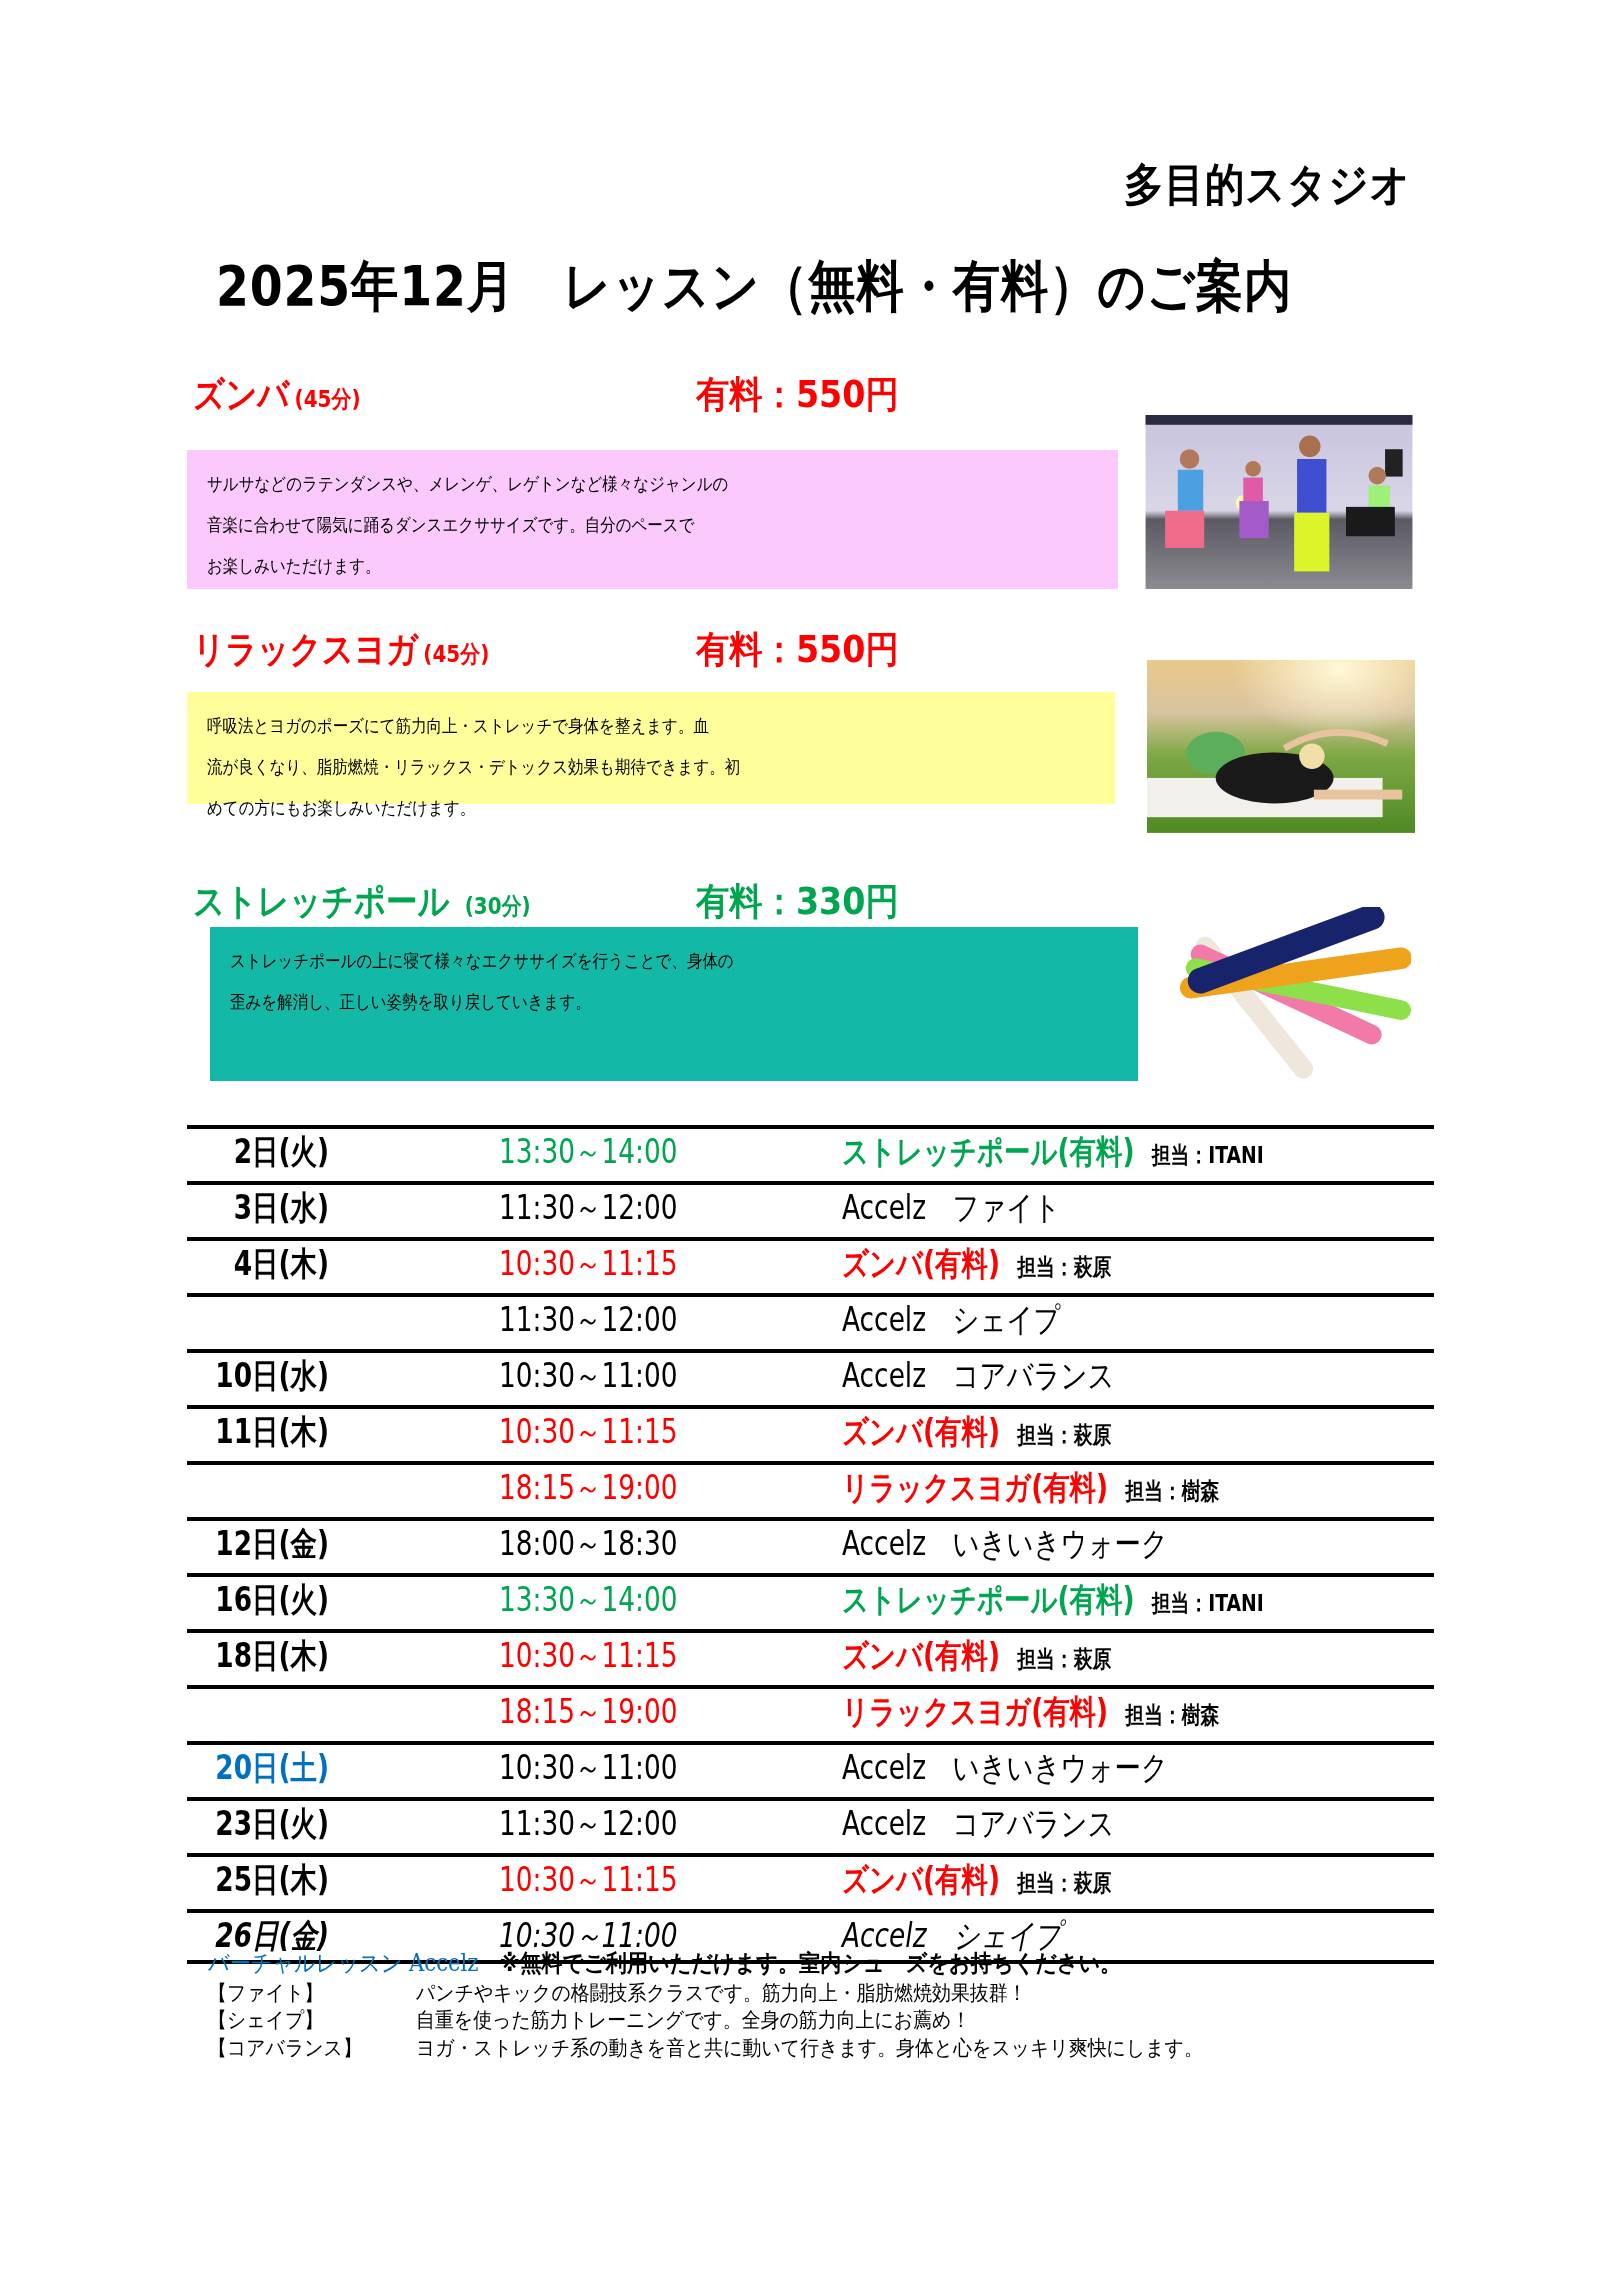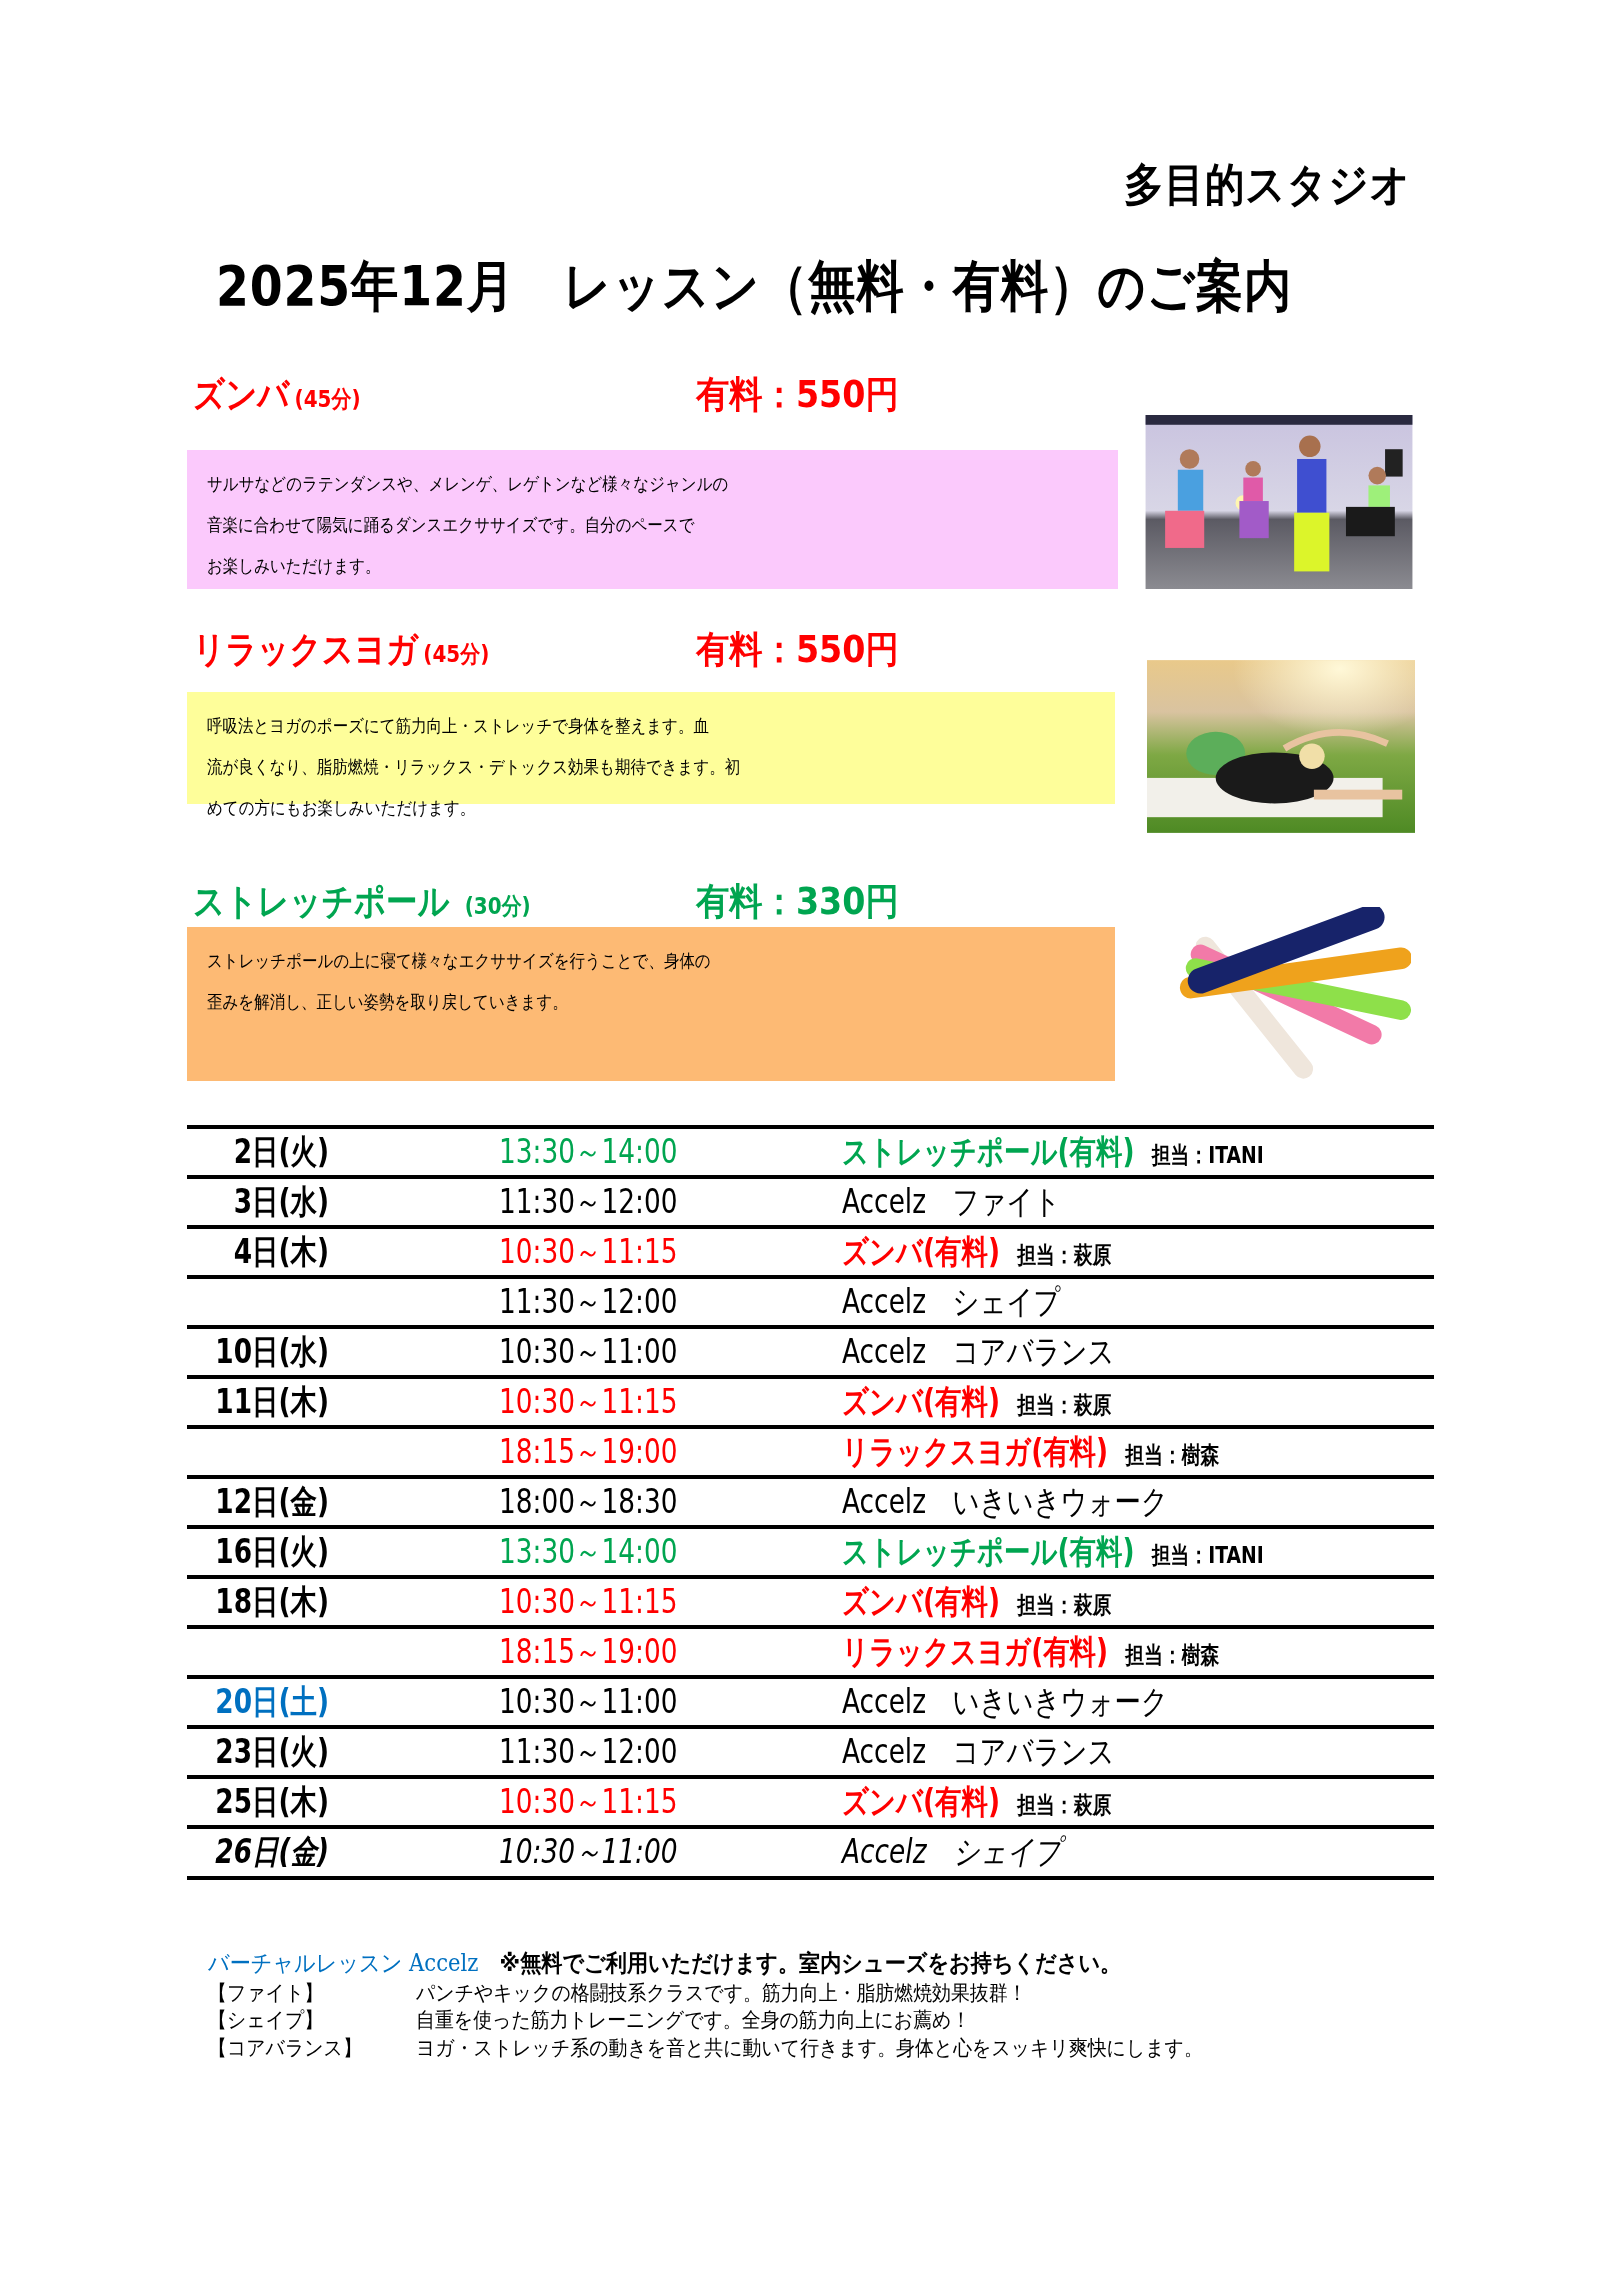--- a/index.html
+++ b/index.html
@@ -19,27 +19,27 @@
 
     .red { color: #ff0000; }
     .green { color: #00a550; }
 
     .desc-box { left: 187px; width: 931px; box-sizing: border-box; padding: 13.7px 19.6px;
       font-family: Liberation Sans, sans-serif; font-size: 18px; line-height: 41px;
       transform-origin: left top; }
     .desc-box .txt { display: block; transform: scaleX(0.86); transform-origin: left top; width: 1059px; }
     .pink { background: #fbc9fc; }
     .yellow { background: #fefe9a; }
-    .lightblue { background: #fdba74; }
+    .lightblue { background: #14b8a6; margin-left: 23px; }
 
     .photo { overflow: hidden; }
 
     
     .schedule { left: 187px; top: 1125px; width: 1247px; }
-    .row { position: relative; height: 50px; border-top: 4.9px solid #000; box-sizing: border-box; }
+    .row { position: relative; height: 56px; border-top: 4.9px solid #000; box-sizing: border-box; }
     .row:last-child { border-bottom: 4.9px solid #000; height: 55px; font-style: italic; }
     .cell { position: absolute; top: 2px; white-space: nowrap; font-size: 33px; line-height: 41px;
       transform: scaleX(0.8); transform-origin: left center; }
     .c-date { left: 29px; width: 147px; text-align: right; font-weight: bold; transform-origin: right center; left: -4.9px; }
     .c-time { left: 312px; }
     .c-lesson { left: 655px; }
     .c-lesson .paid { font-weight: bold; }
     .instructor { font-size: 23.5px; font-weight: bold; color: #000; margin-left: 21.6px; }
 
     

